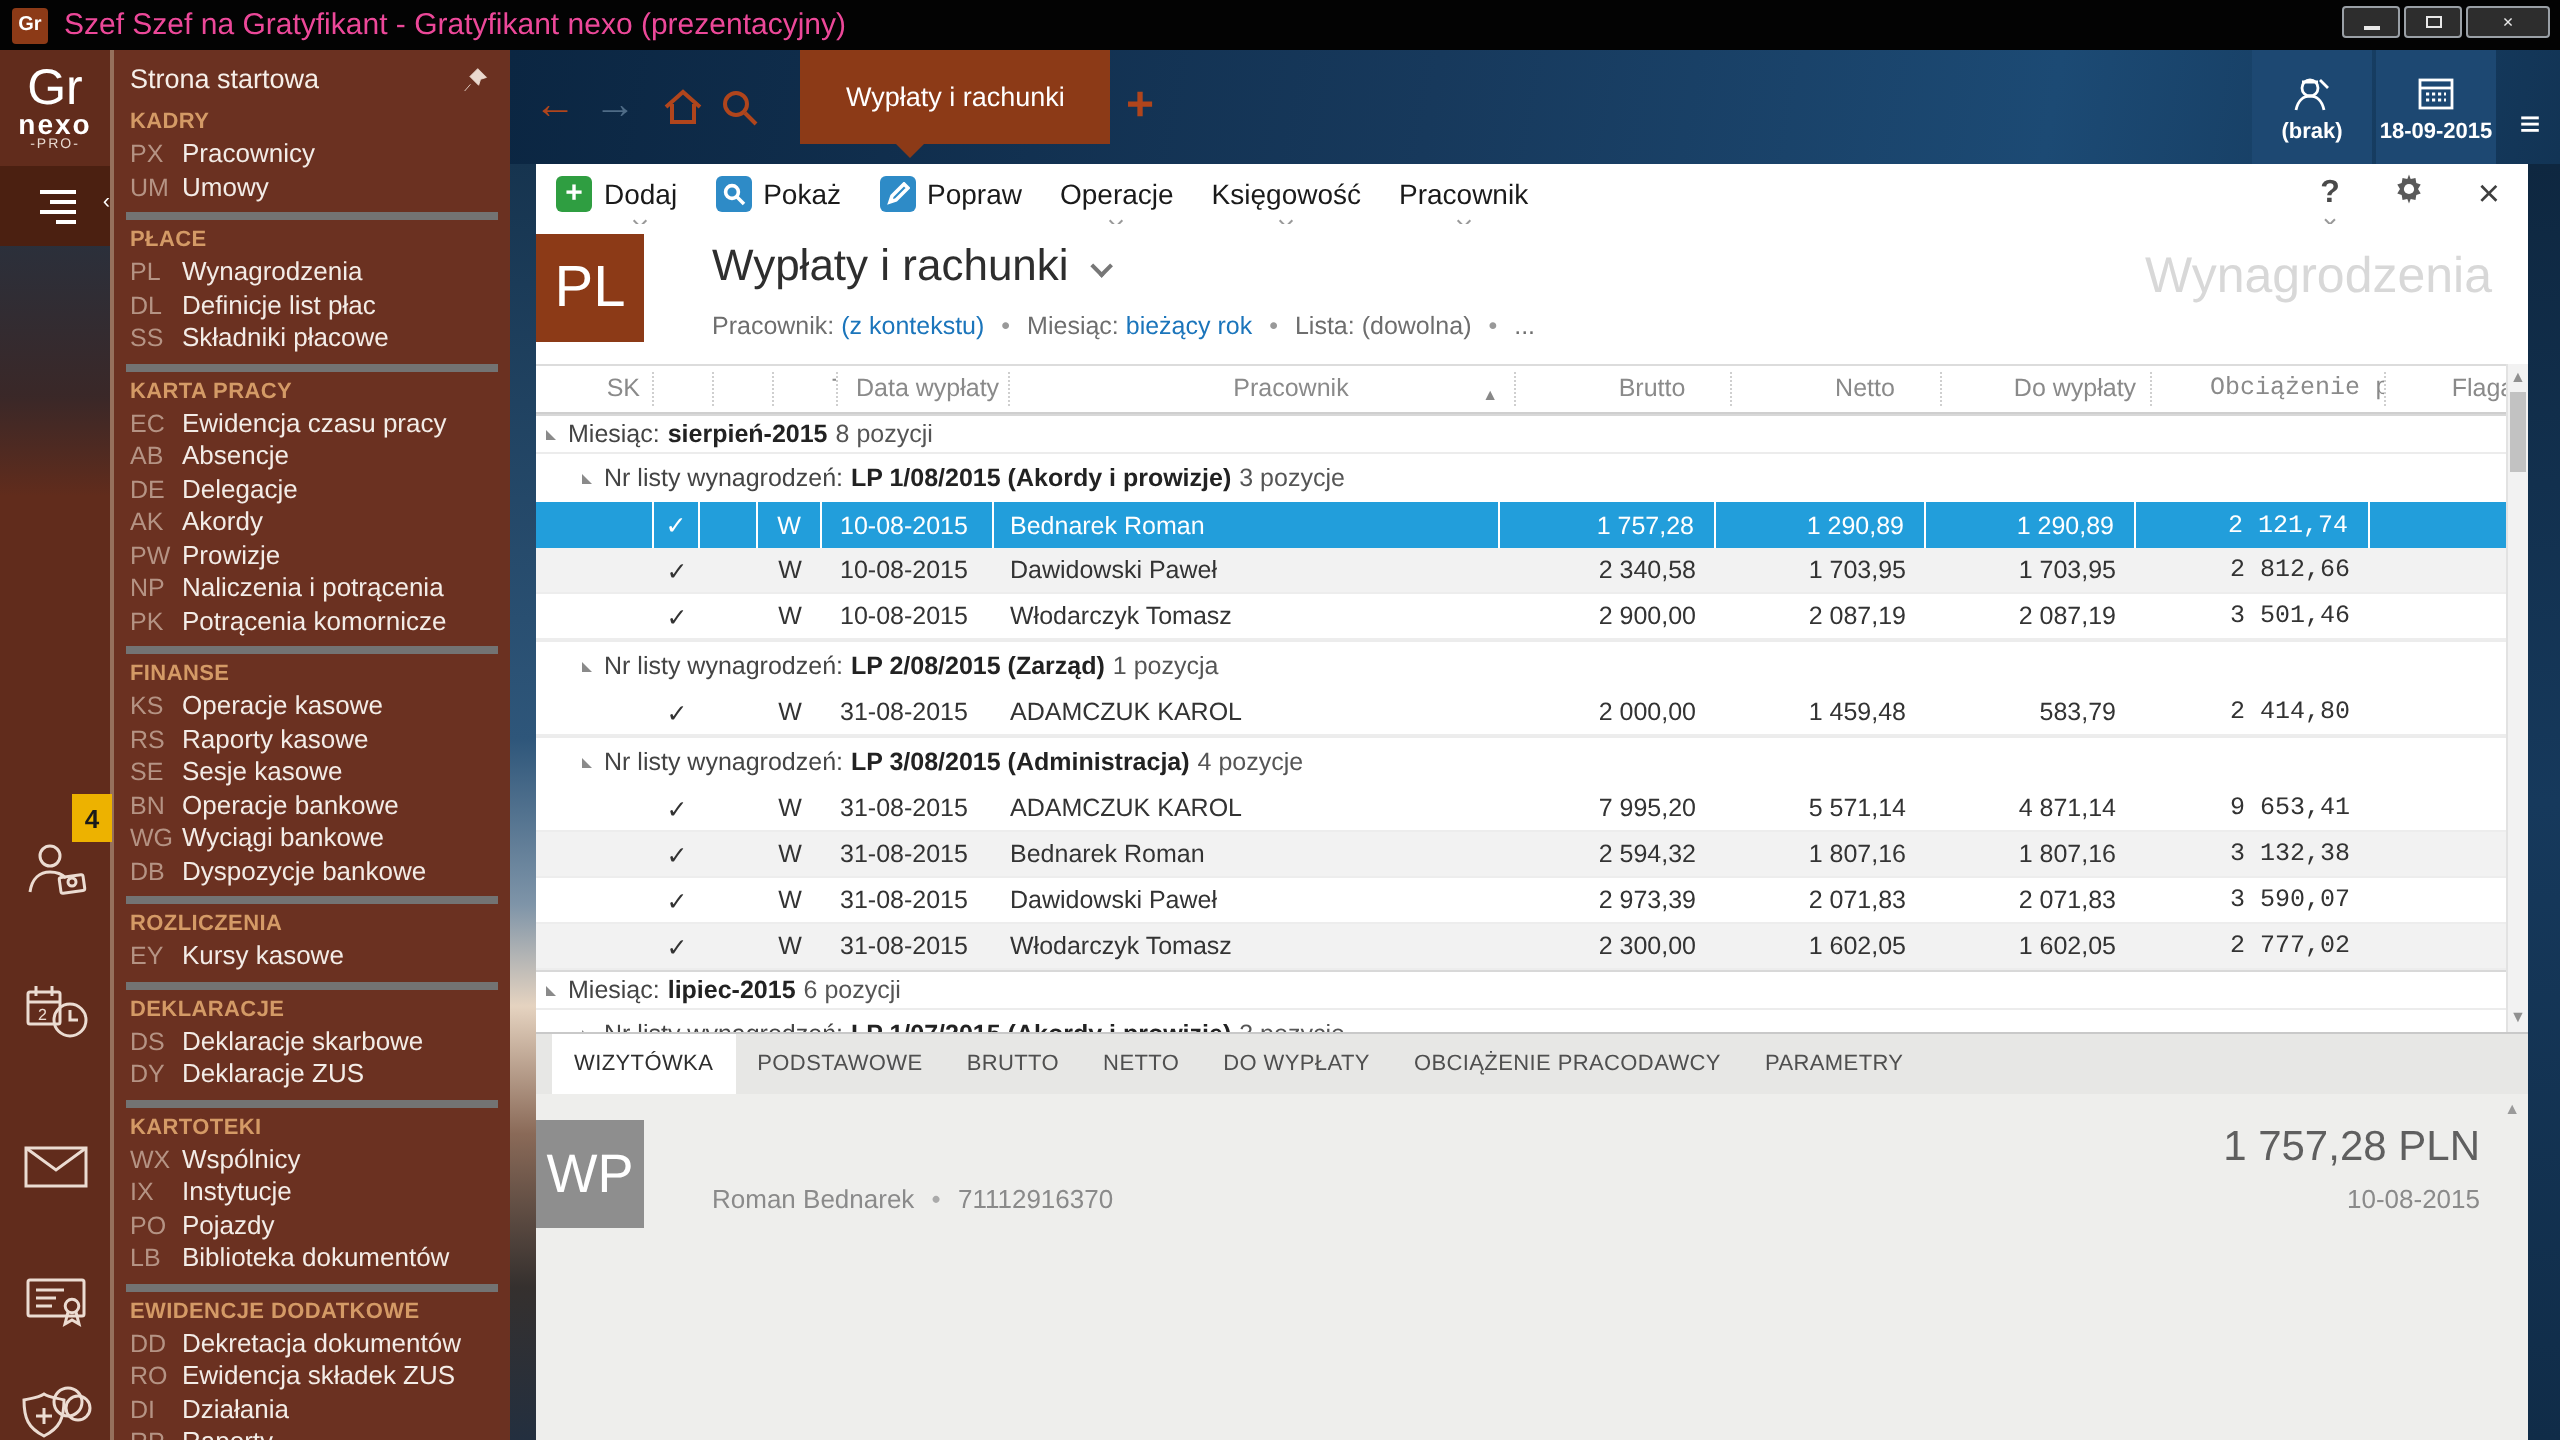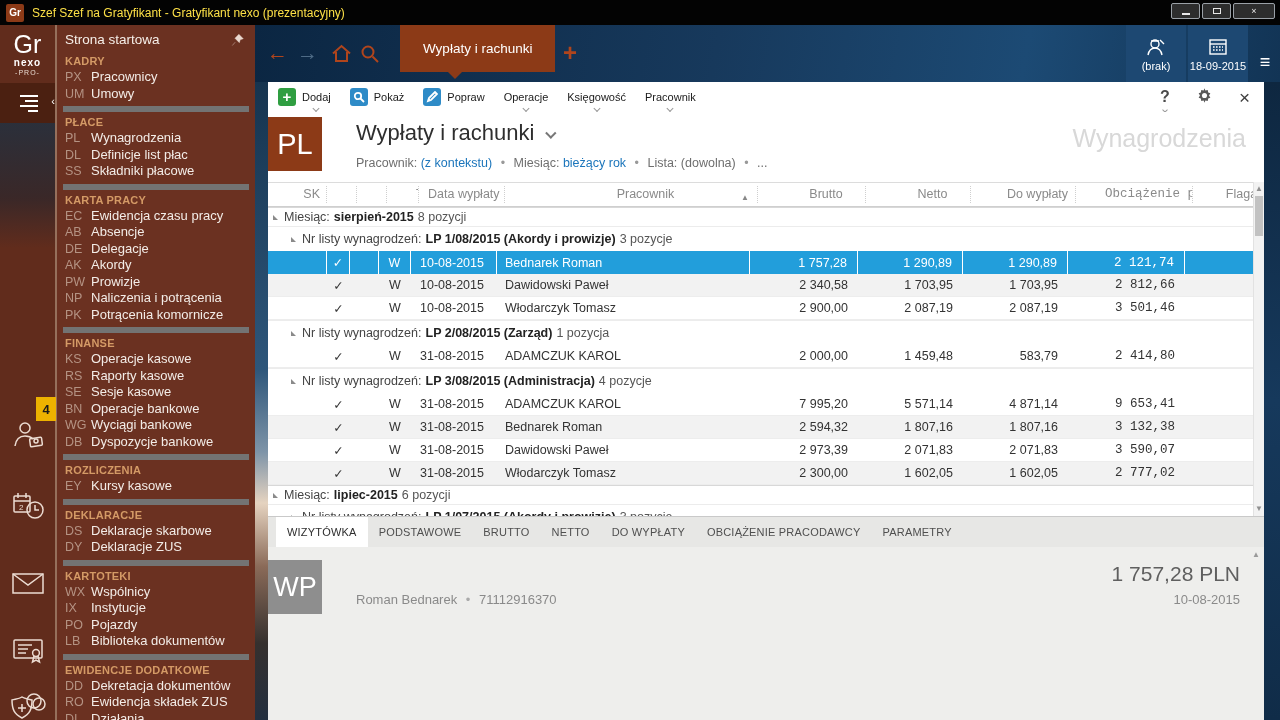--- a/index.html
+++ b/index.html
@@ -4,93 +4,93 @@
 <style>
   html,body{margin:0;padding:0;}
   body{width:1280px;height:720px;position:relative;overflow:hidden;
        font-family:"Liberation Sans","DejaVu Sans",sans-serif;background:#000;}
   *{box-sizing:border-box;}
 
   
   .titlebar{height:25px;background:#030303;display:flex;align-items:center;padding-left:6px;position:relative;}
   .gr-badge{width:18px;height:18px;background:#8c3a17;border-radius:2px;color:#fff;font-size:10px;font-weight:bold;
             display:flex;align-items:center;justify-content:center;}
-  .win-title{color:#fde047;font-size:12px;margin-left:8px;}
+  .win-title{color:#ec4899;font-size:15px;margin-left:8px;}
   .winbtns{position:absolute;right:5px;top:3px;display:flex;gap:2px;}
   .wbtn{width:29px;height:16px;border:1px solid #9aa0a6;border-radius:2px;background:rgba(80,80,80,.55);
         color:#e8e8e8;font-size:9px;display:flex;align-items:center;justify-content:center;}
   .wbtn.close{width:42px;}
   .wbtn .minbar{width:8px;height:2px;background:#e8e8e8;margin-top:5px;}
   .wbtn .maxbox{width:8px;height:6px;border:1px solid #e8e8e8;}
 
   .main-row{display:flex;height:695px;}
 
   
   .rail{width:55px;background:#612c1c;position:relative;flex:none;}
   .rail-logo{padding-top:7px;text-align:center;color:#fff;}
   .rail-logo .gr{font-size:25px;line-height:25px;font-weight:400;}
-  .rail-logo .nexo{font-size:10px;font-weight:bold;line-height:11px;letter-spacing:1px;}
+  .rail-logo .nexo{font-size:14px;font-weight:bold;line-height:11px;letter-spacing:1px;}
   .rail-logo .pro{font-size:7px;line-height:9px;letter-spacing:1px;color:#e8d9cf;}
   .rail-menu-tile{margin-top:6px;height:40px;background:#4b2011;position:relative;display:flex;align-items:center;justify-content:center;}
   .hamb{display:flex;flex-direction:column;align-items:flex-end;gap:3px;width:20px;}
   .hamb b{height:2px;background:#fff;display:block;}
   .hamb b:nth-child(1){width:18px;}.hamb b:nth-child(2){width:13px;}
   .hamb b:nth-child(3){width:18px;}.hamb b:nth-child(4){width:10px;}
   .rail-collapse{position:absolute;right:0px;top:12px;color:#fff;font-size:11px;}
   .rail-dark{position:absolute;left:0;top:98px;width:100%;height:125px;
              background:linear-gradient(180deg,#25303e,#18243298 60%,#612c1c);opacity:.9;}
   .rail-ico{position:absolute;left:10px;width:36px;height:36px;}
   .rail-ico svg{width:36px;height:36px;stroke:#ecdcd2;fill:none;stroke-width:1.5;}
   .badge4{position:absolute;left:36px;top:372px;width:20px;height:24px;background:#edb200;color:#1a1a1a;
           font-size:13px;font-weight:bold;display:flex;align-items:center;justify-content:center;z-index:3;}
 
   
   .sidebar{width:200px;background:#6b3121;border-left:2px solid #96705c;flex:none;padding-top:5px;overflow:hidden;}
   .side-home{height:21px;line-height:20px;color:#f6efe9;font-size:13.5px;padding-left:8px;position:relative;}
   .side-home svg{position:absolute;right:10px;top:3px;width:14px;height:14px;stroke:#ead9cf;fill:#ead9cf;stroke-width:0.5;}
-  .side-sec{border-top:6px solid #737373;margin:3px 6px 0 6px;padding:2px 0 1px 0;}
+  .side-sec{border-top:4px solid #737373;margin:3px 6px 0 6px;padding:2px 0 1px 0;}
   .side-sec:first-child{border-top:none;margin-top:0;}
   .side-sec-title{color:#d49a66;font-weight:bold;font-size:11px;padding:2px 0 2px 2px;letter-spacing:.2px;}
   .side-item{display:flex;height:16.5px;line-height:16.5px;font-size:13px;padding-left:2px;cursor:default;}
   .side-item .code{width:26px;color:#b59384;font-size:12.5px;flex:none;}
   .side-item .label{color:#f3ece7;white-space:nowrap;}
 
   
   .right-zone{flex:1;display:flex;flex-direction:column;min-width:0;}
   .nav{height:57px;background:linear-gradient(100deg,#0b2642 0%,#17395c 45%,#1c4a74 75%,#123455 100%);position:relative;flex:none;}
   .nav-arrow{position:absolute;top:16px;font-size:21px;line-height:24px;}
   .nav-back{left:12px;color:#b0451c;}
   .nav-fwd{left:42px;color:#4e6b86;}
   .nav-svg{position:absolute;top:18px;width:21px;height:21px;stroke:#b0451c;fill:none;stroke-width:2;}
   .nav-home{left:76px;}
   .nav-search{left:104px;}
   .nav-tab{position:absolute;left:145px;top:0;height:47px;background:#8c3a17;color:#fff;font-size:13.5px;
            line-height:47px;padding:0 23px;}
   .nav-tab::after{content:"";position:absolute;left:48px;top:47px;border:7px solid transparent;border-top-color:#8c3a17;}
   .nav-plus{position:absolute;left:308px;top:14px;color:#b0451c;font-size:24px;font-weight:bold;line-height:28px;}
-  .nav-right{position:absolute;right:0;top:0;height:75px;display:flex;}
+  .nav-right{position:absolute;right:0;top:0;height:75px;display:flex;font-weight:bold;}
   .nav-box{width:60px;height:57px;background:#1d4872;margin-right:2px;display:flex;flex-direction:column;
            align-items:center;justify-content:center;color:#fff;}
   .nav-box svg{width:22px;height:22px;stroke:#fff;fill:none;stroke-width:1.4;}
   .nav-box .lbl{font-size:11px;margin-top:2px;}
   .nav-menu{width:30px;display:flex;align-items:center;justify-content:center;color:#fff;font-size:18px;}
 
   .content-wrap{display:flex;height:638px;}
   .sliver-left{width:13px;flex:none;background:linear-gradient(180deg,#16344f 0%,#2e567a 45%,#7e94a8 58%,#e5d3c0 66%,#8a6a58 76%,#35302e 88%,#232f3f 100%);}
   .sliver-right{width:16px;flex:none;background:linear-gradient(180deg,#0e2740 0%,#16395c 50%,#102c48 100%);}
   .content{flex:1;background:#fff;display:flex;flex-direction:column;min-width:0;}
 
   
   .toolbar{height:30px;flex:none;display:flex;align-items:center;padding-left:10px;gap:19px;position:relative;background:#fff;}
   .tbtn{display:flex;align-items:center;gap:6px;}
   .ticon{width:18px;height:18px;border-radius:3px;display:flex;align-items:center;justify-content:center;flex:none;}
   .ticon.green{background:#2f9e41;color:#fff;font-size:15px;font-weight:bold;line-height:16px;}
   .ticon.blue{background:#2e8bc7;}
   .ticon svg{width:12px;height:12px;stroke:#fff;fill:none;stroke-width:1.8;}
-  .tlabel{font-size:11px;color:#1a1a1a;position:relative;}
+  .tlabel{font-size:14px;color:#1a1a1a;position:relative;}
   .tlabel .chev{position:absolute;left:50%;bottom:-8px;transform:translateX(-50%) rotate(45deg);
                 width:5px;height:5px;border-right:1.5px solid #999;border-bottom:1.5px solid #999;}
   .tb-right{position:absolute;right:14px;top:0;height:30px;display:flex;align-items:center;gap:26px;}
   .tb-q{font-size:16px;font-weight:bold;color:#4a4a4a;position:relative;}
   .tb-q .chev{position:absolute;left:50%;bottom:-6px;transform:translateX(-50%) rotate(45deg);
               width:4px;height:4px;border-right:1.5px solid #999;border-bottom:1.5px solid #999;}
   .tb-gear svg{width:17px;height:17px;fill:#5a5a5a;}
   .tb-x{font-size:19px;color:#3f3f3f;line-height:19px;}
 
   

